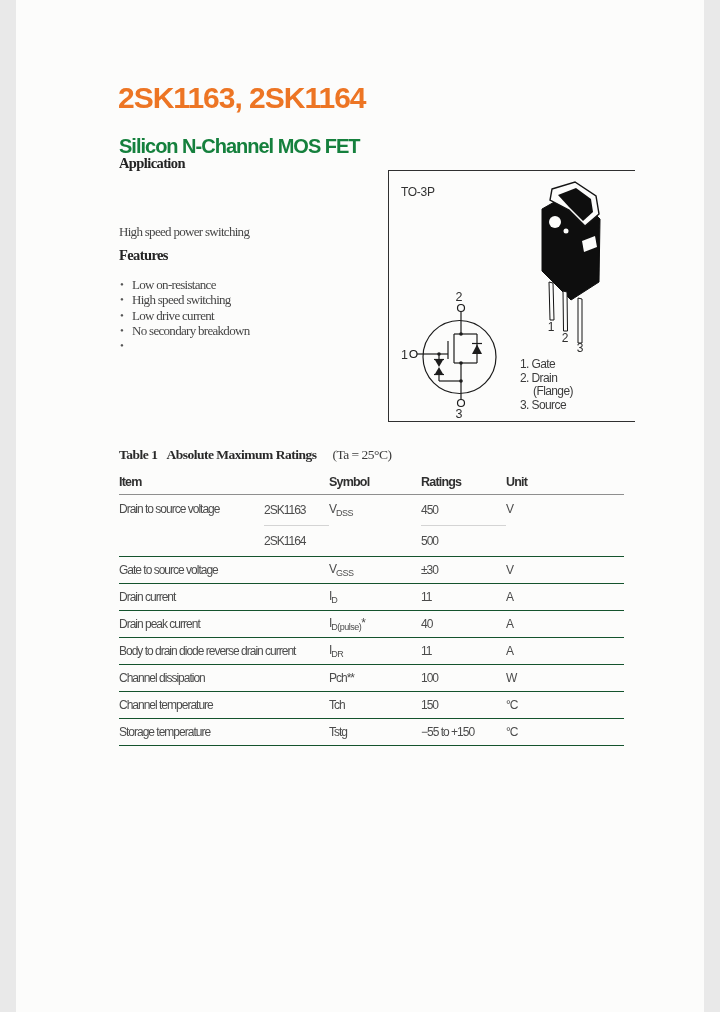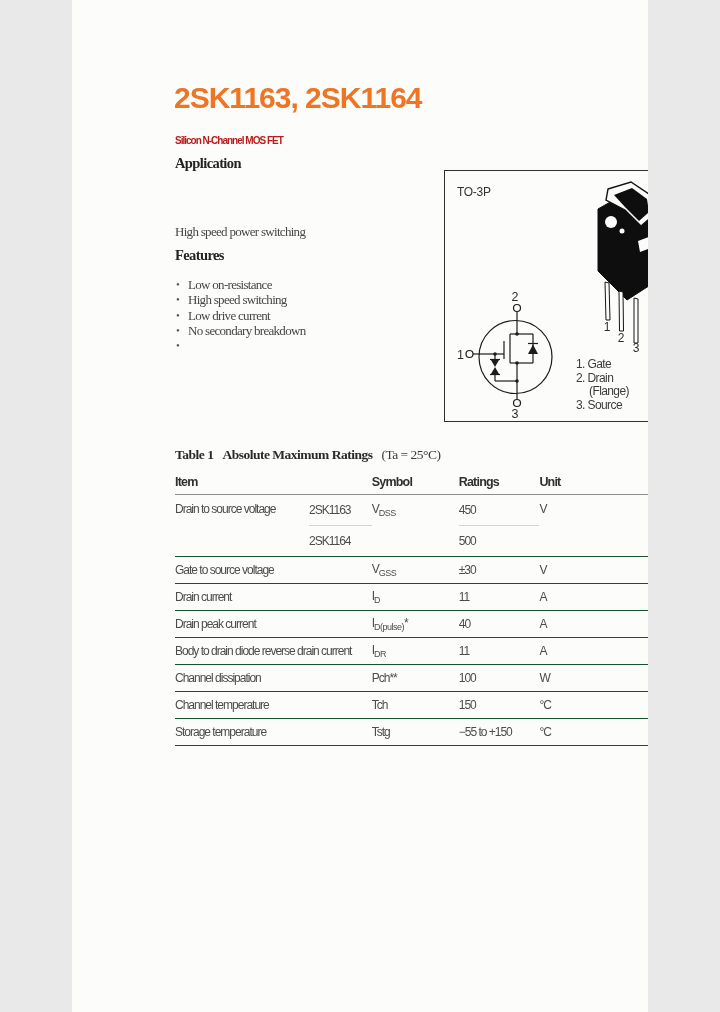--- a/index.html
+++ b/index.html
@@ -1,69 +1,69 @@
 <!DOCTYPE html>
 <html><head>
 <meta charset="utf-8">
 <style>
   html,body{margin:0;padding:0;background:#e9e9e9;}
   .page{
-    position:relative;width:576px;height:1012px;background:#fcfcfb;
+    position:relative;width:688px;height:1012px;background:#fcfcfb;
     font-family:"Liberation Sans",sans-serif;color:#3e3e3e;overflow:hidden;
     margin:0 auto;
   }
   
   .title{
     position:absolute;left:102px;top:83px;
     font-size:30px;font-weight:bold;letter-spacing:-1px;line-height:1;
     color:#ed7524;font-family:"Liberation Sans",sans-serif;
   }
   .subtitle{
     position:absolute;left:103px;top:135px;
-    font-size:10px;font-weight:bold;letter-spacing:-1px;color:#b91c1c;
+    font-size:20px;font-weight:bold;letter-spacing:-1px;color:#15803d;
   }
   .sec-head{
     position:absolute;left:103px;font-family:"Liberation Serif",serif;
     font-size:14.5px;font-weight:bold;letter-spacing:-0.6px;color:#242424;
   }
   .app-head{top:155px;}
   .app-text{
     position:absolute;left:103px;top:200px;font-family:"Liberation Serif",serif;
     font-size:13px;letter-spacing:-0.7px;color:#474747;margin-top:24px;
   }
   .feat-head{top:247px;}
   .features{
     position:absolute;left:103px;top:277px;width:272px;margin:0;padding:0;list-style:none;
     font-family:"Liberation Serif",serif;font-size:13px;letter-spacing:-0.7px;color:#474747;
   }
   .features li{position:relative;padding-left:13px;line-height:15.3px;}
   .features .blt{position:absolute;left:1px;top:0;font-size:11px;color:#555;}
   
   .figbox{
     position:absolute;left:372px;top:170px;width:246px;height:250px;
-    border:1px solid #303030;border-right:none;padding-left:35px;
+    border:1px solid #303030;border-right:none;
   }
   .pkg-label{
     position:absolute;left:12px;top:14px;font-size:12px;color:#333;letter-spacing:-0.3px;
   }
   .pkg-svg{position:absolute;left:133px;top:8px;}
   .sym-svg{position:absolute;left:6px;top:116px;}
   .legend{
     position:absolute;left:131px;top:187px;font-size:12px;letter-spacing:-0.6px;
     color:#3c3c3c;line-height:13.6px;
   }
   .legend .indent{padding-left:13px;}
   
   .tcaption{
     position:absolute;left:103px;top:447px;font-family:"Liberation Serif",serif;
     font-size:13.5px;color:#2a2a2a;letter-spacing:-0.5px;
   }
   .tcaption .cl{font-weight:bold;}
   .tcaption .ct{font-weight:bold;margin-left:9px;}
-  .tcaption .cc{font-weight:normal;margin-left:9px;color:#3c3c3c;font-family:Liberation Serif, serif;}
+  .tcaption .cc{font-weight:normal;margin-left:16px;color:#3c3c3c;font-family:Liberation Serif, serif;}
   table.amr{
     position:absolute;left:103px;top:470px;border-collapse:collapse;table-layout:fixed;
     font-size:12px;letter-spacing:-1px;color:#4c4c4c;
   }
   table.amr th{
     text-align:left;font-size:12.5px;font-weight:bold;letter-spacing:-0.8px;color:#303030;
     border-bottom:1px solid #8e8e8e;padding:0;vertical-align:middle;
   }
   table.amr td{padding:0;vertical-align:middle;border-bottom:1px solid #14532d;}
   table.amr tr.hrow{height:24px;}

